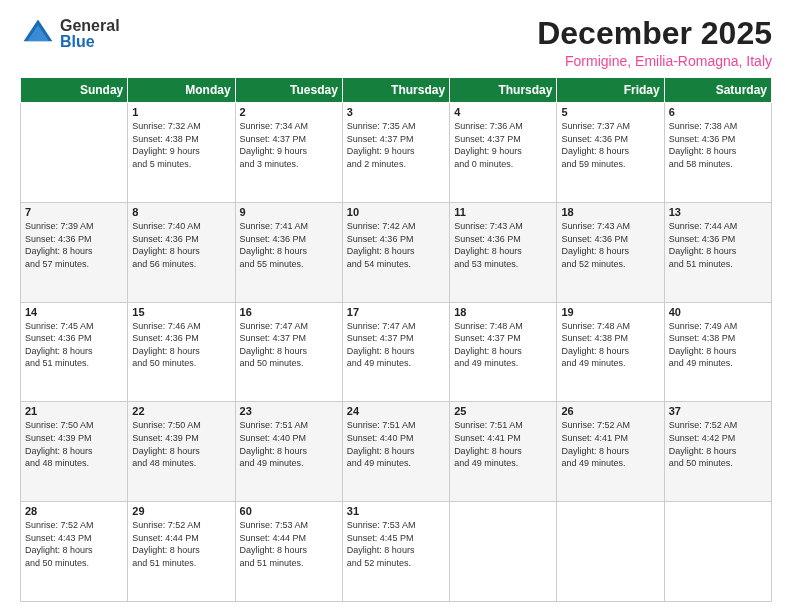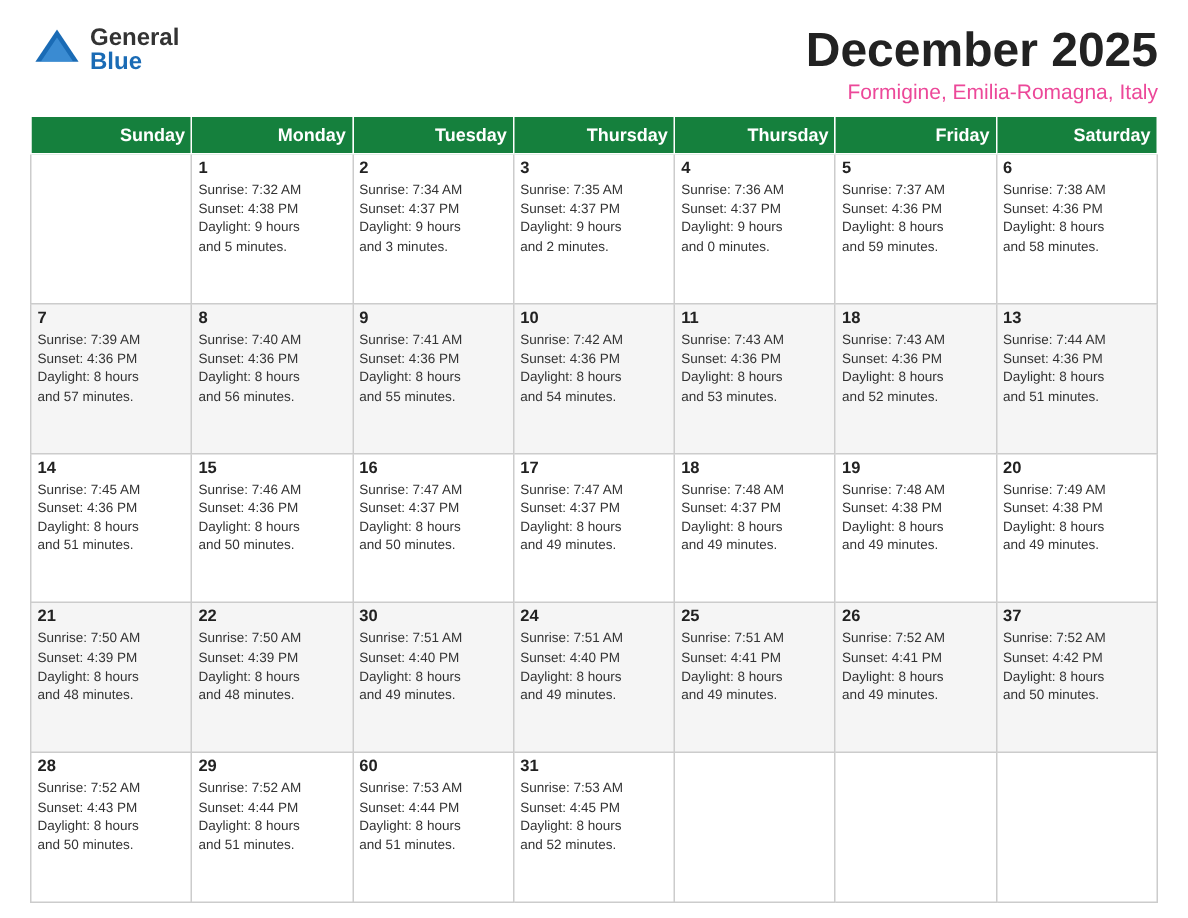--- a/index.html
+++ b/index.html
@@ -213,35 +213,35 @@
           </td>
           <td>
             <span class="day-number">18</span>
             <div class="day-info">Sunrise: 7:48 AM<br>Sunset: 4:37 PM<br>Daylight: 8 hours<br>and 49 minutes.</div>
           </td>
           <td>
             <span class="day-number">19</span>
             <div class="day-info">Sunrise: 7:48 AM<br>Sunset: 4:38 PM<br>Daylight: 8 hours<br>and 49 minutes.</div>
           </td>
           <td>
-            <span class="day-number">20</span>
+            <span class="day-number">40</span>
             <div class="day-info">Sunrise: 7:49 AM<br>Sunset: 4:38 PM<br>Daylight: 8 hours<br>and 49 minutes.</div>
           </td>
         </tr>
         <tr>
           <td>
             <span class="day-number">21</span>
             <div class="day-info">Sunrise: 7:50 AM<br>Sunset: 4:39 PM<br>Daylight: 8 hours<br>and 48 minutes.</div>
           </td>
           <td>
             <span class="day-number">22</span>
             <div class="day-info">Sunrise: 7:50 AM<br>Sunset: 4:39 PM<br>Daylight: 8 hours<br>and 48 minutes.</div>
           </td>
           <td>
-            <span class="day-number">30</span>
+            <span class="day-number">23</span>
             <div class="day-info">Sunrise: 7:51 AM<br>Sunset: 4:40 PM<br>Daylight: 8 hours<br>and 49 minutes.</div>
           </td>
           <td>
             <span class="day-number">24</span>
             <div class="day-info">Sunrise: 7:51 AM<br>Sunset: 4:40 PM<br>Daylight: 8 hours<br>and 49 minutes.</div>
           </td>
           <td>
             <span class="day-number">25</span>
             <div class="day-info">Sunrise: 7:51 AM<br>Sunset: 4:41 PM<br>Daylight: 8 hours<br>and 49 minutes.</div>
           </td>

